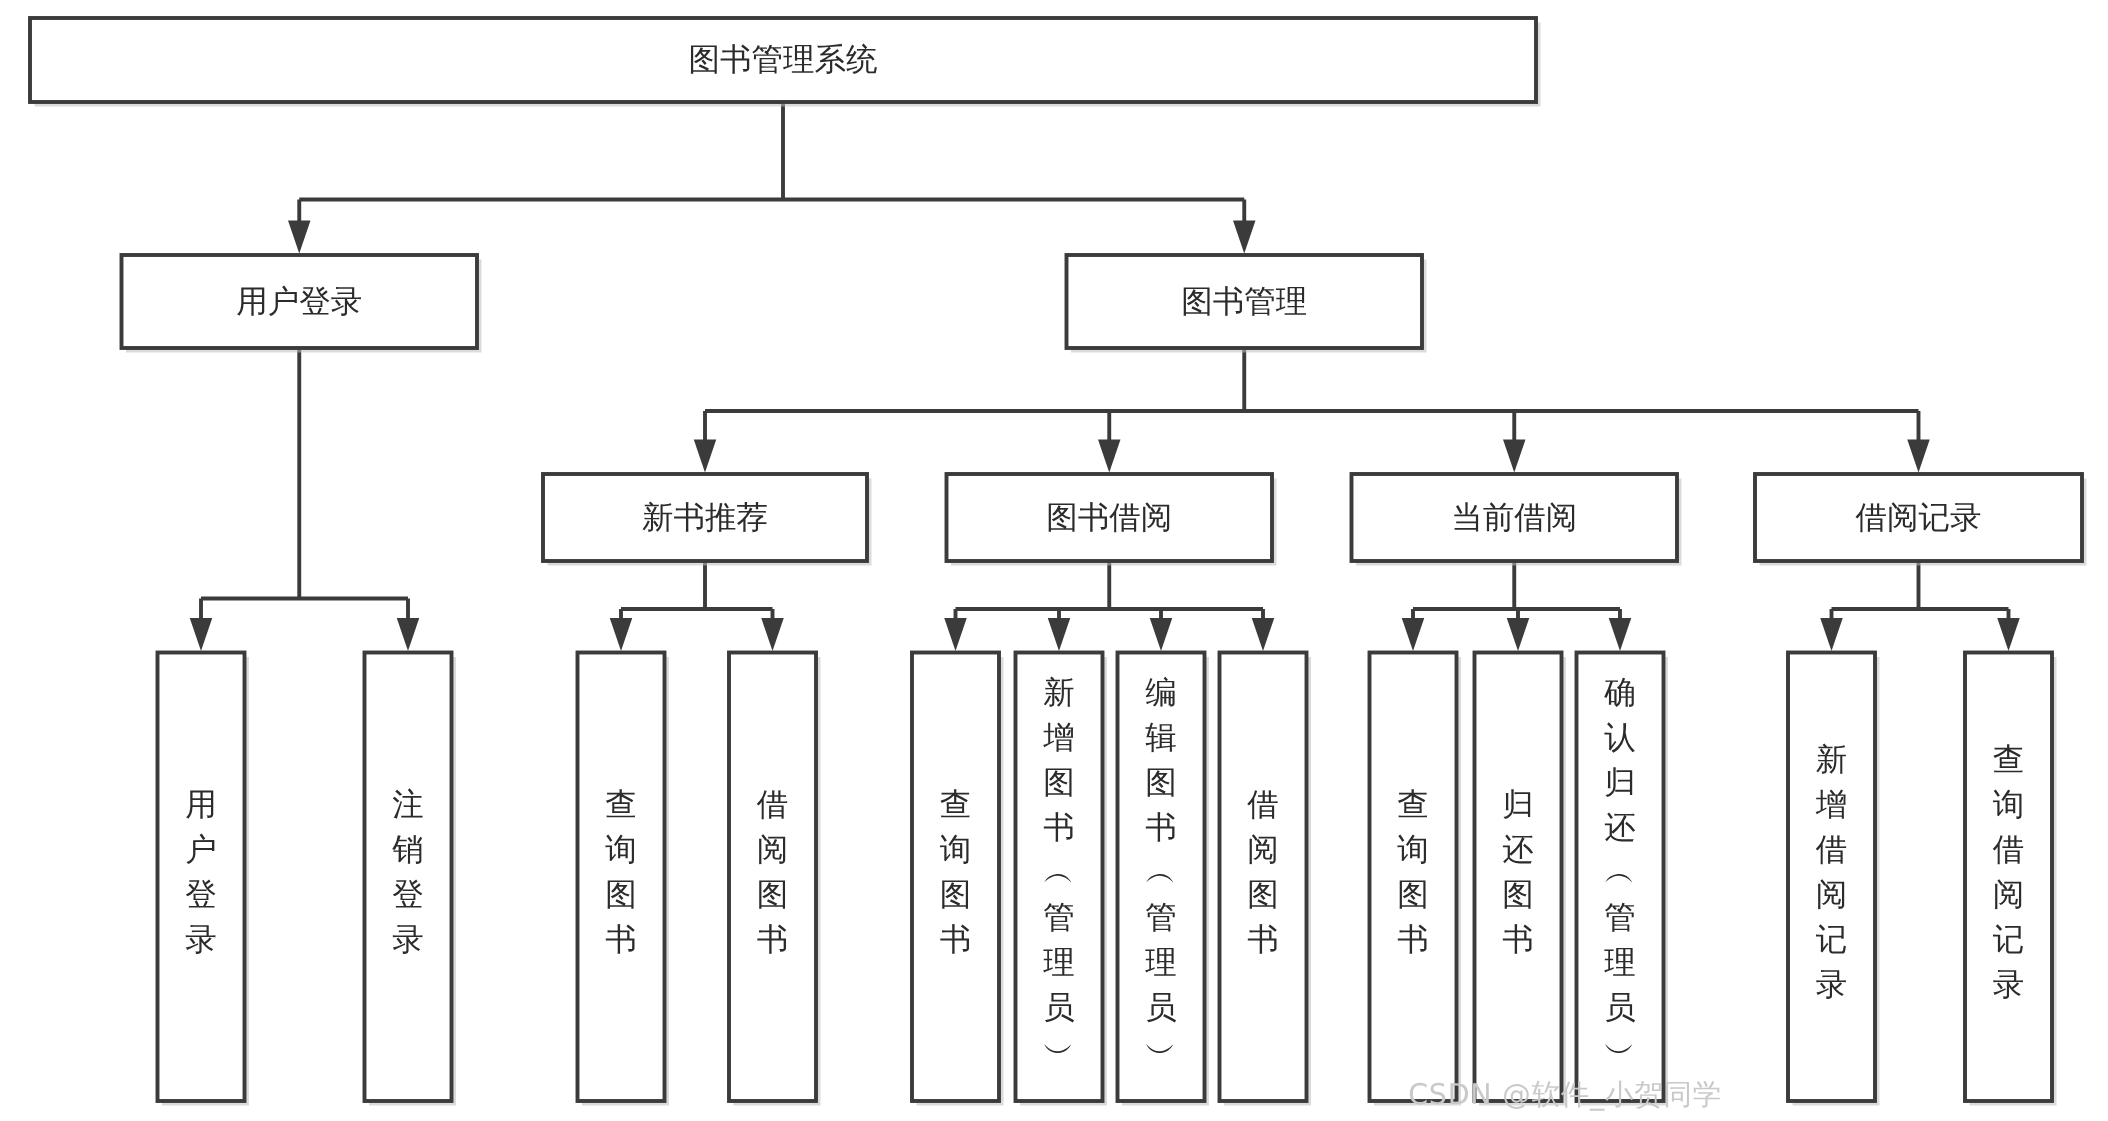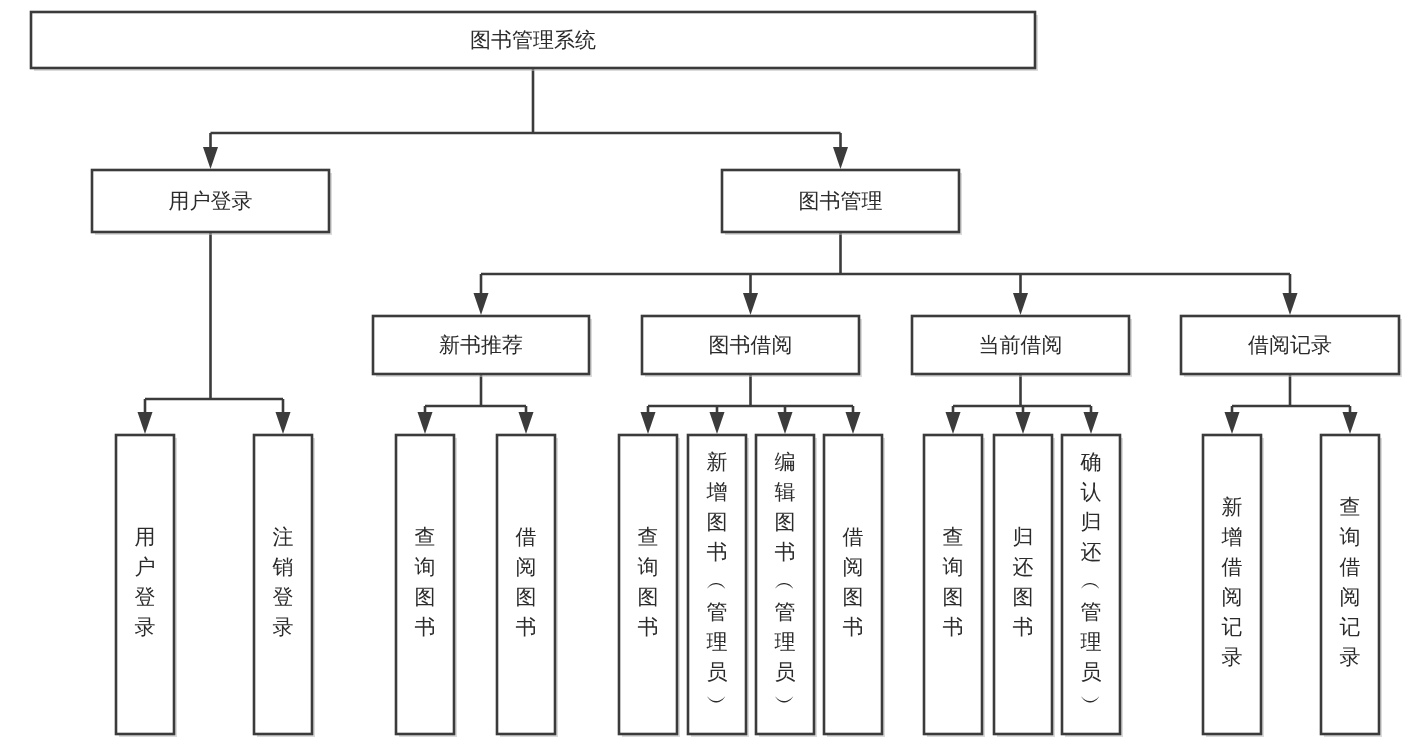--- a/index.html
+++ b/index.html
@@ -12,21 +12,20 @@
     width: 1405px;
     height: 747px;
     font-family: "DejaVu Sans", "Liberation Sans", sans-serif;
     overflow: hidden;
     position: relative;
   }
   #diagram-root {
     position: relative;
     width: 1160px;
     height: 747px;
-    margin-left: 11px;
   }
   svg#flow-svg {
     position: absolute;
     top: 0;
     left: 0;
     width: 1405px;
     height: 747px;
     display: block;
   }
   .node-box {
@@ -227,13 +226,14 @@
           <rect class="node-box" x="1192" y="435" width="58" height="299"></rect>
           <text class="node-label-v" x="1221" y="513.5"><tspan x="1221" dy="0">新</tspan><tspan x="1221" dy="30">增</tspan><tspan x="1221" dy="30">借</tspan><tspan x="1221" dy="30">阅</tspan><tspan x="1221" dy="30">记</tspan><tspan x="1221" dy="30">录</tspan></text>
         </g>
         <g>
           <rect class="node-box-shadow" x="1313" y="438" width="58" height="299"></rect>
           <rect class="node-box" x="1310" y="435" width="58" height="299"></rect>
           <text class="node-label-v" x="1339" y="513.5"><tspan x="1339" dy="0">查</tspan><tspan x="1339" dy="30">询</tspan><tspan x="1339" dy="30">借</tspan><tspan x="1339" dy="30">阅</tspan><tspan x="1339" dy="30">记</tspan><tspan x="1339" dy="30">录</tspan></text>
         </g>
       </g>
   </svg>
+  <div class="watermark-text">CSDN @软件_小贺同学</div>
 </div>
 
 </body></html>

